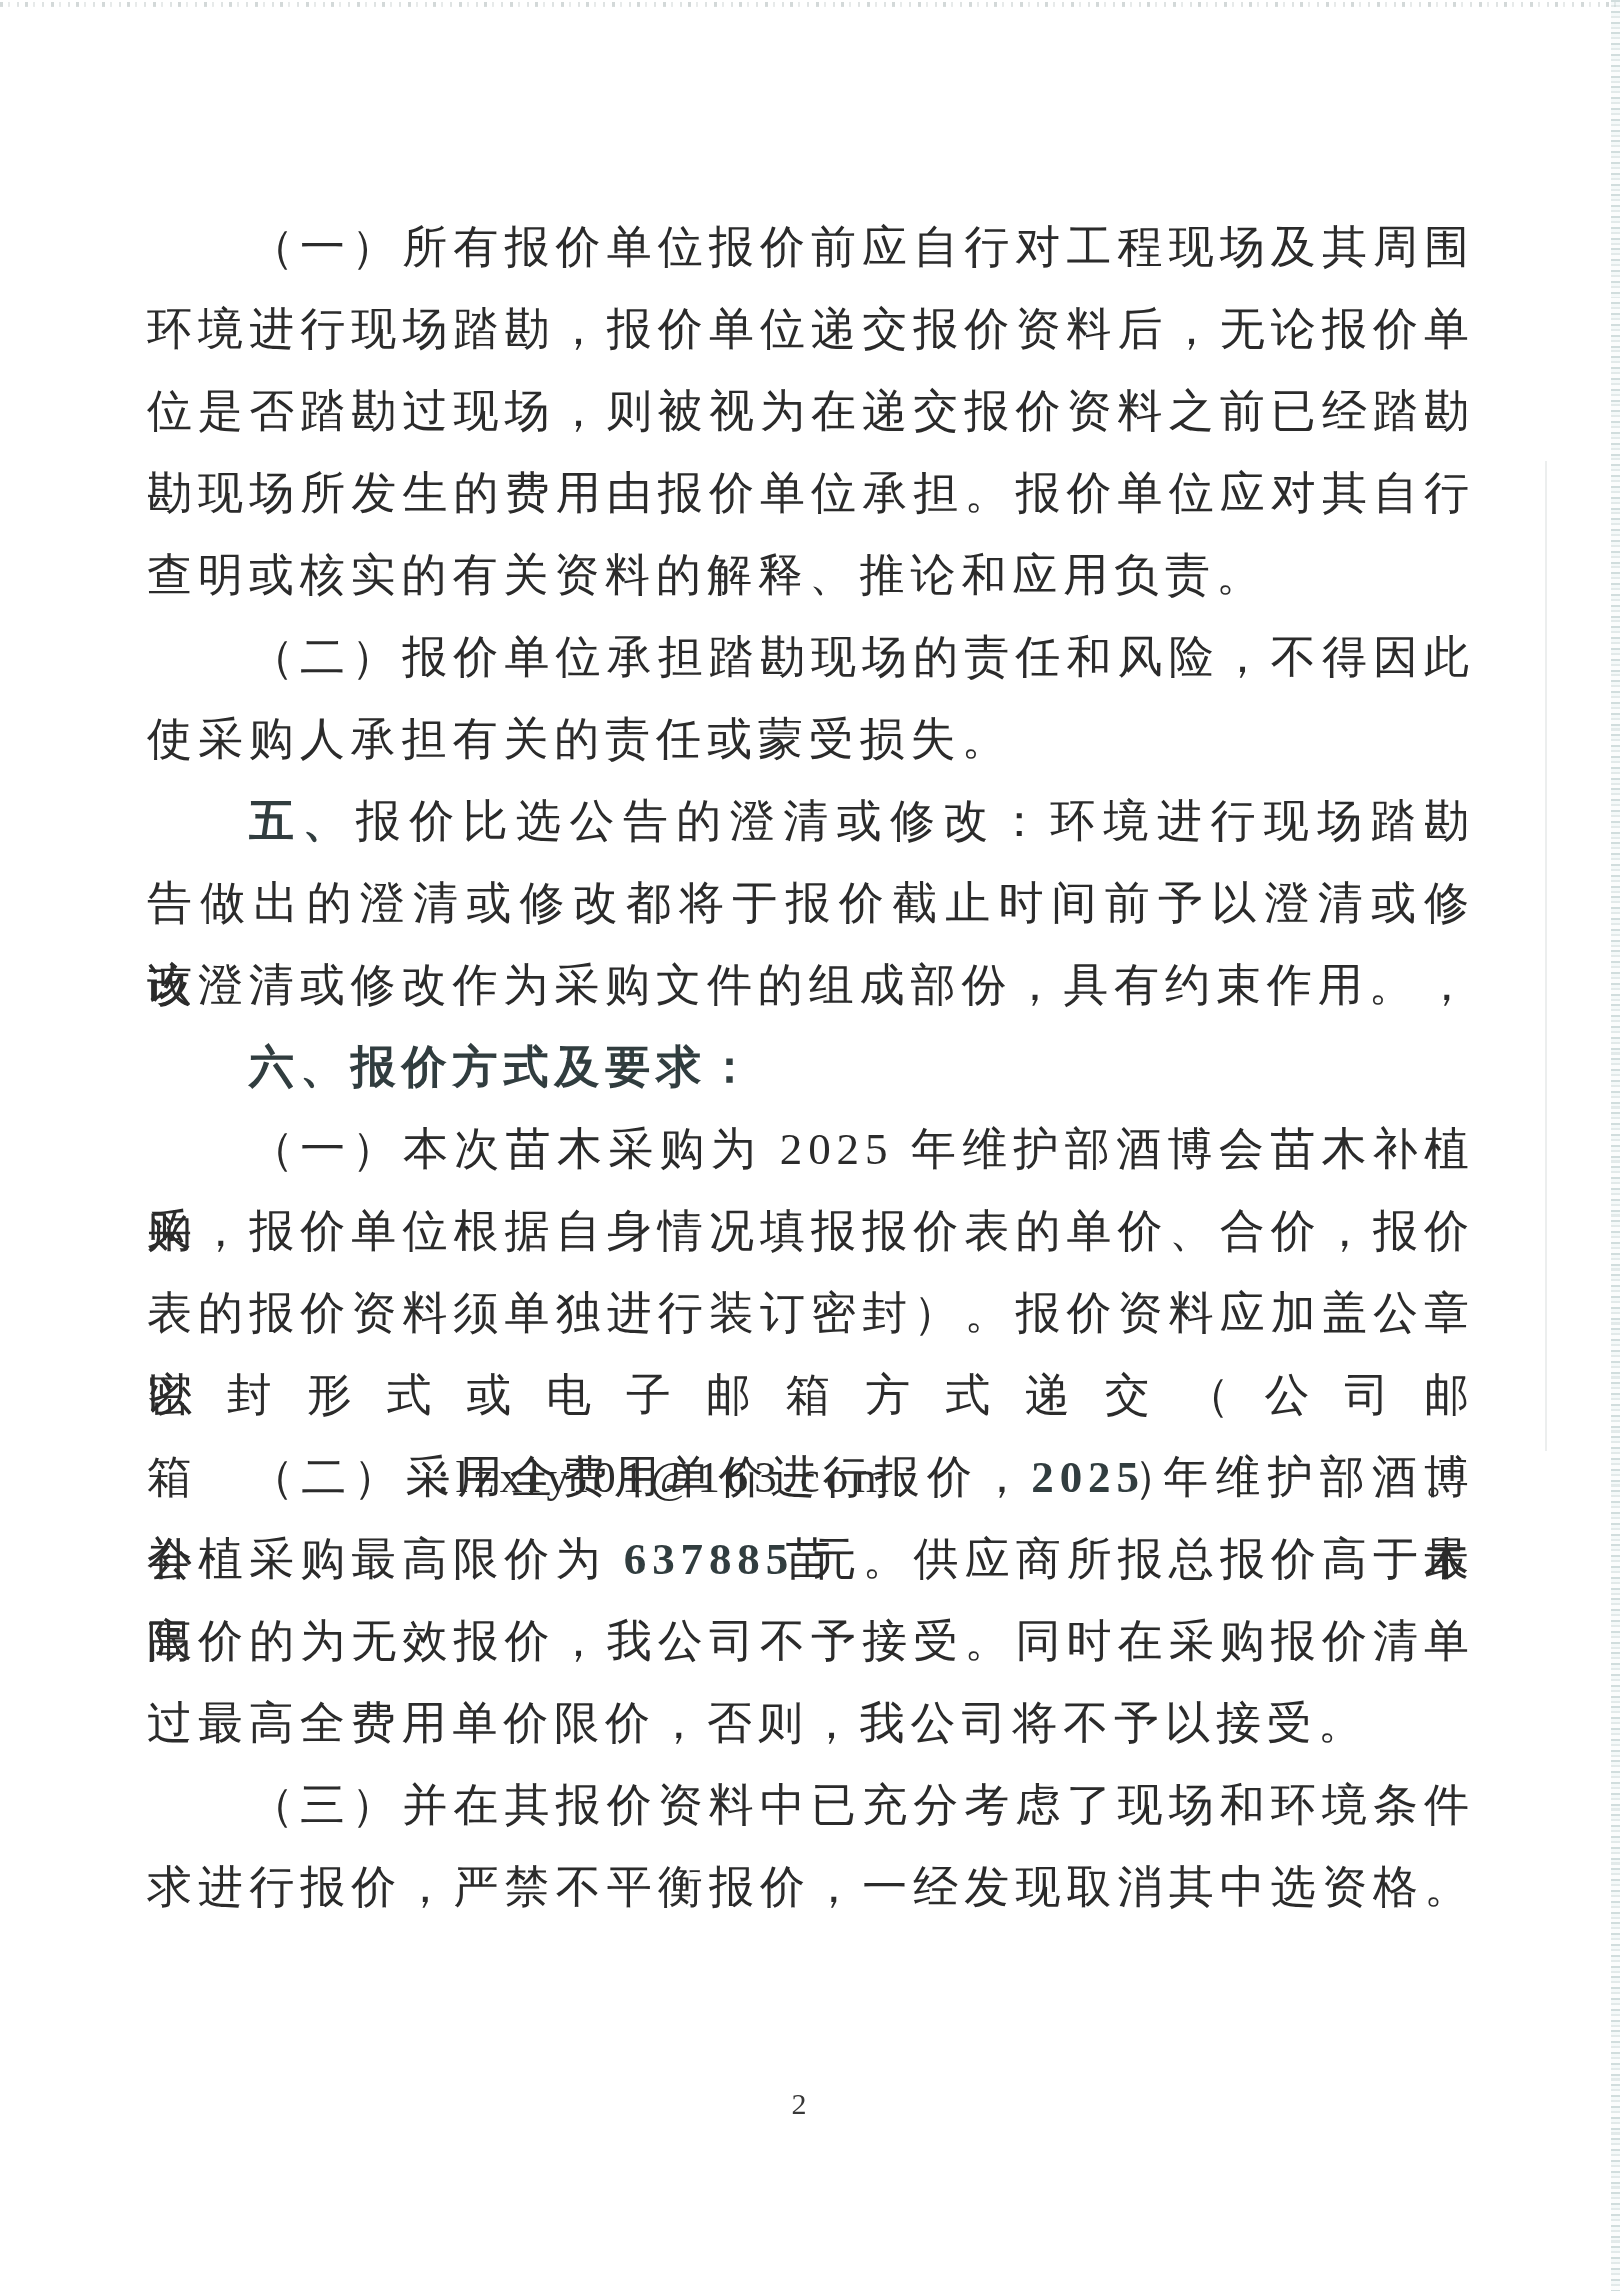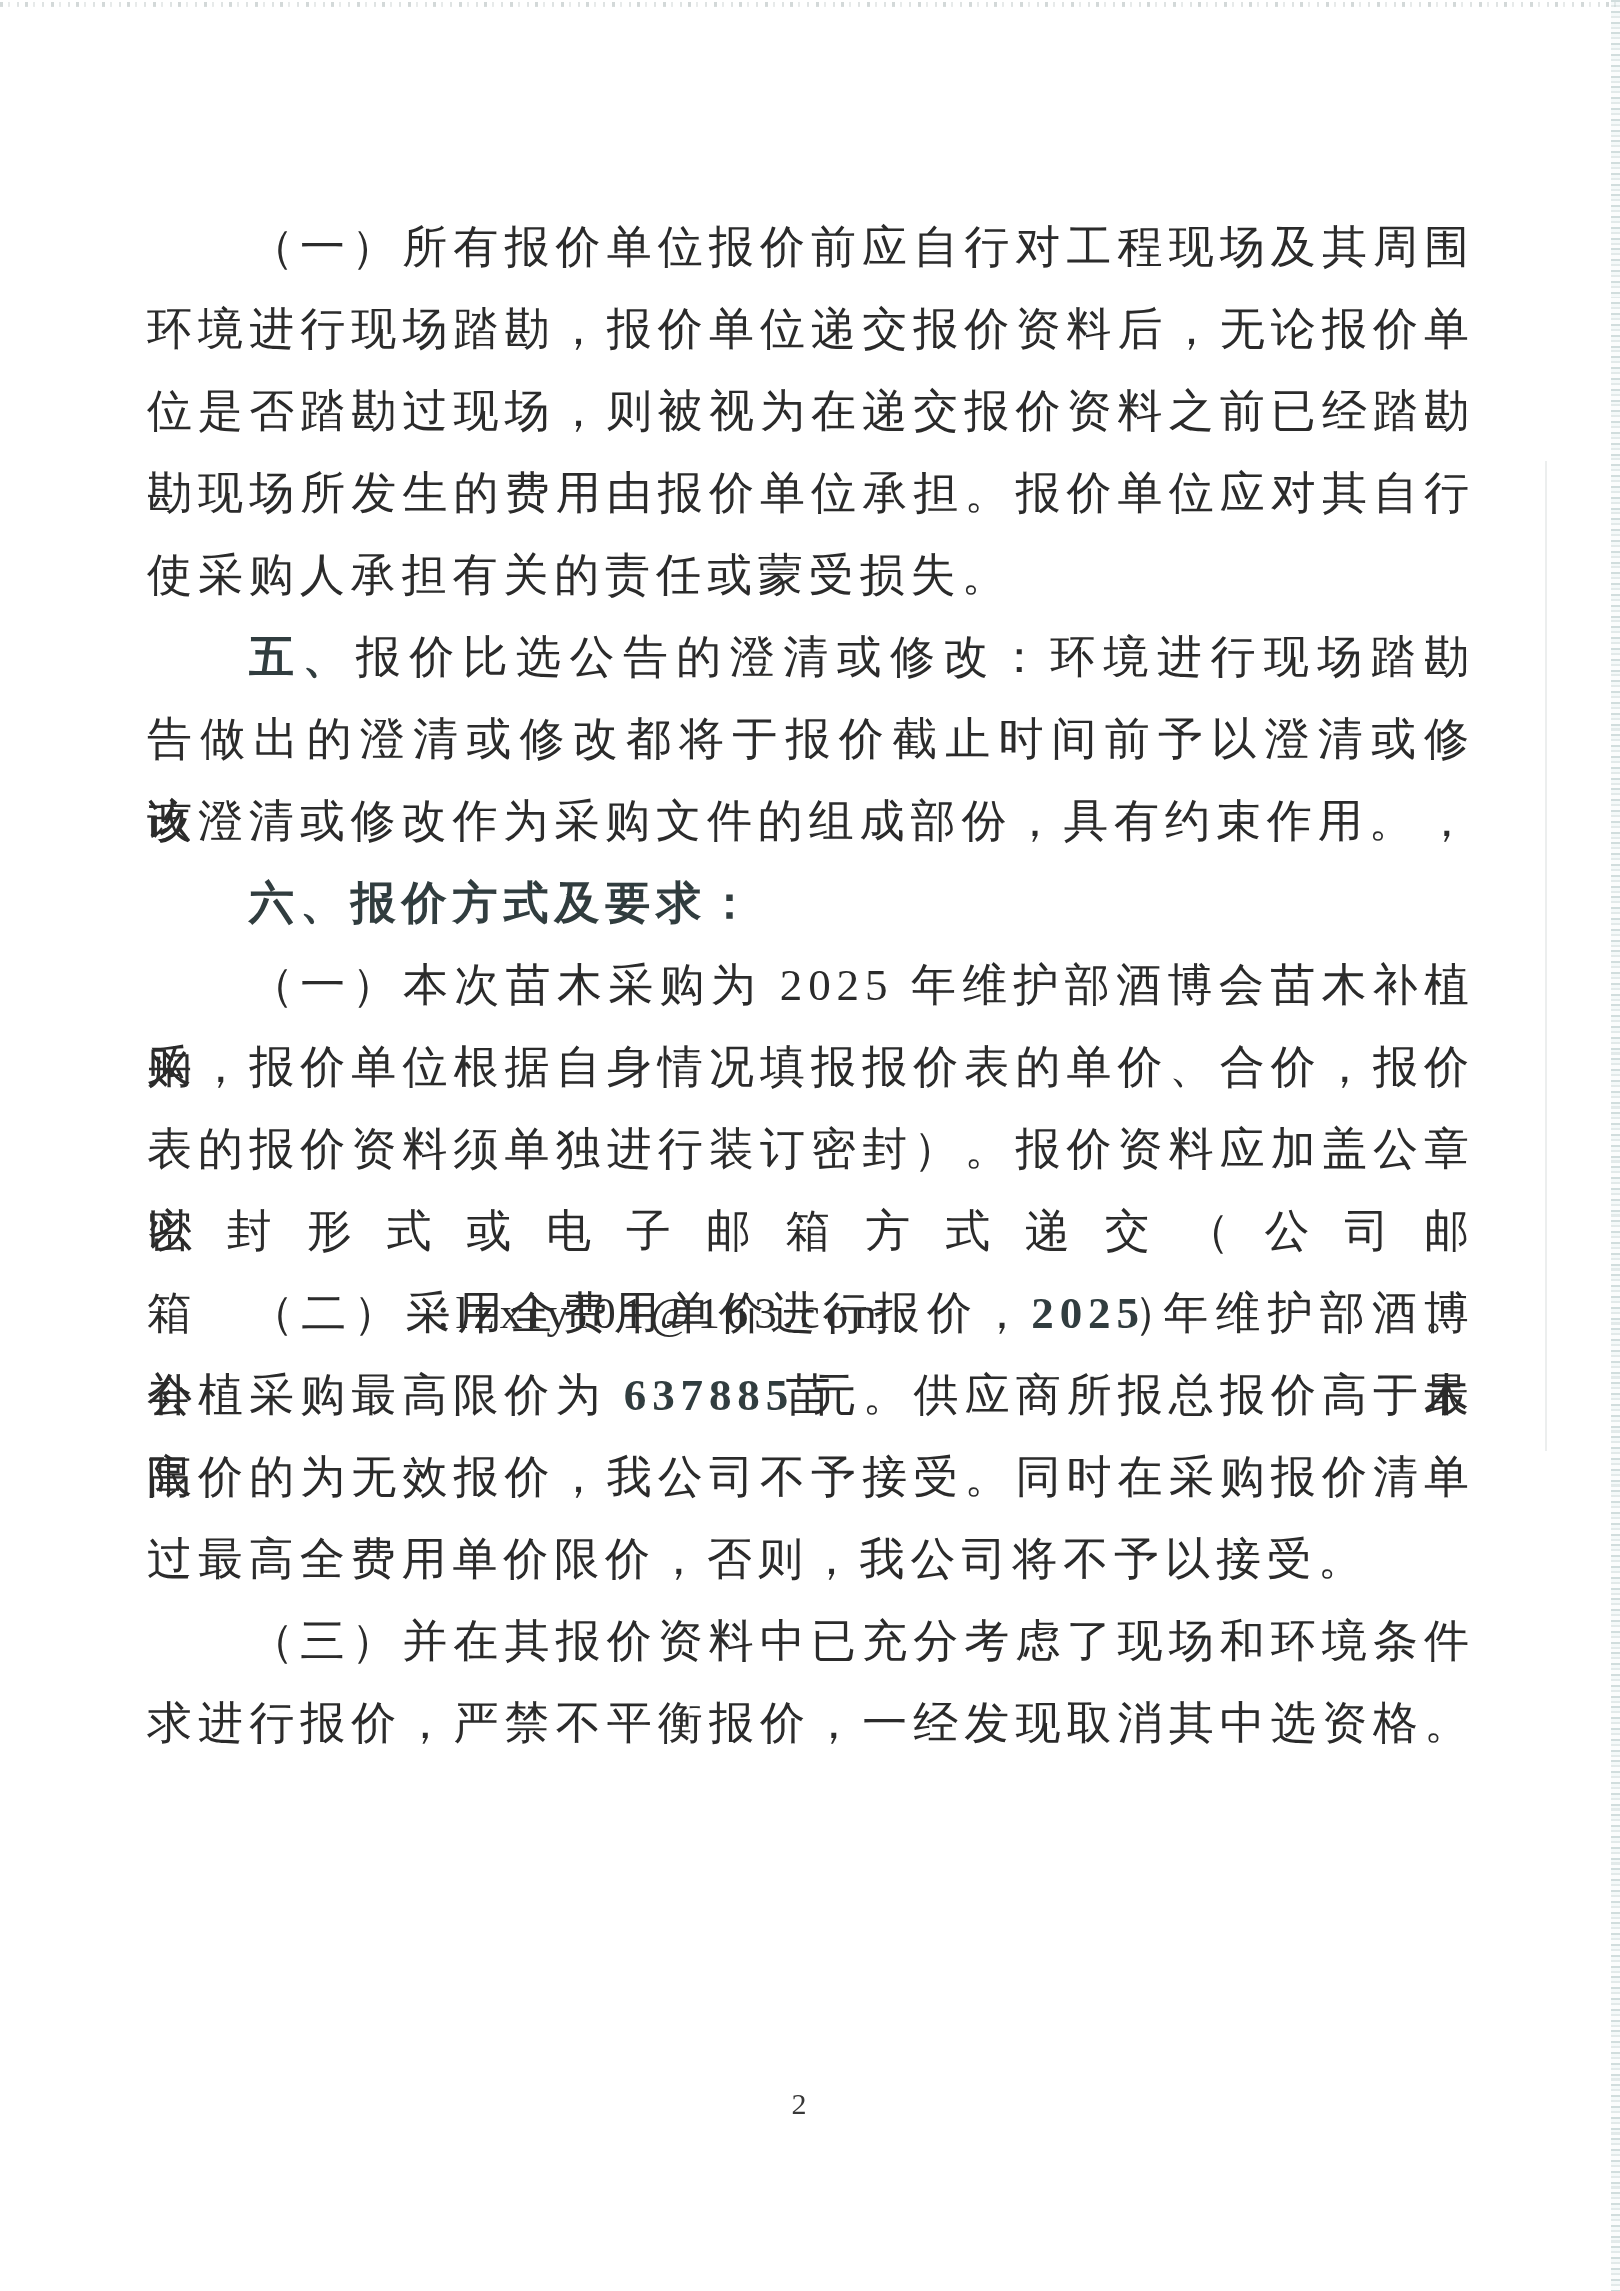--- a/index.html
+++ b/index.html
@@ -99,20 +99,22 @@
 
 <div class="scan-noise-top"></div>
 <div class="scan-band-right"></div>
 <div class="scan-line-artifact"></div>
 
 <div class="content">
     <div class="line fill indent"><span>（一）所有报价单位报价前应自行对工程现场及其周围</span></div>
     <div class="line fill"><span>环境进行现场踏勘，报价单位递交报价资料后，无论报价单</span></div>
     <div class="line fill"><span>位是否踏勘过现场，则被视为在递交报价资料之前已经踏勘</span></div>
     <div class="line fill"><span>勘现场所发生的费用由报价单位承担。报价单位应对其自行</span></div>
+    <div class="line"><span>查明或核实的有关资料的解释、推论和应用负责。</span></div>
+    <div class="line fill indent"><span>（二）报价单位承担踏勘现场的责任和风险，不得因此</span></div>
     <div class="line"><span>使采购人承担有关的责任或蒙受损失。</span></div>
     <div class="line fill indent"><span class="seg-bold">五、</span><span>报价比选公告的澄清或修改：环境进行现场踏勘</span></div>
     <div class="line fill"><span>告做出的澄清或修改都将于报价截止时间前予以澄清或修改，</span></div>
     <div class="line"><span>该澄清或修改作为采购文件的组成部份，具有约束作用。</span></div>
     <div class="line indent"><span class="seg-bold">六、报价方式及要求：</span></div>
     <div class="line fill indent"><span>（一）本次苗木采购为 2025 年维护部酒博会苗木补植采</span></div>
     <div class="line fill"><span>购，报价单位根据自身情况填报报价表的单价、合价，报价</span></div>
     <div class="line fill"><span>表的报价资料须单独进行装订密封）。报价资料应加盖公章以</span></div>
     <div class="line fill"><span>密封形式或电子邮箱方式递交（公司邮箱:</span><span class="seg-underline">lzxlyl01@163.com</span><span>）。</span></div>
     <div class="line fill indent"><span>（二）采用全费用单价进行报价，</span><span class="seg-bold">2025</span><span> 年维护部酒博会苗木</span></div>

